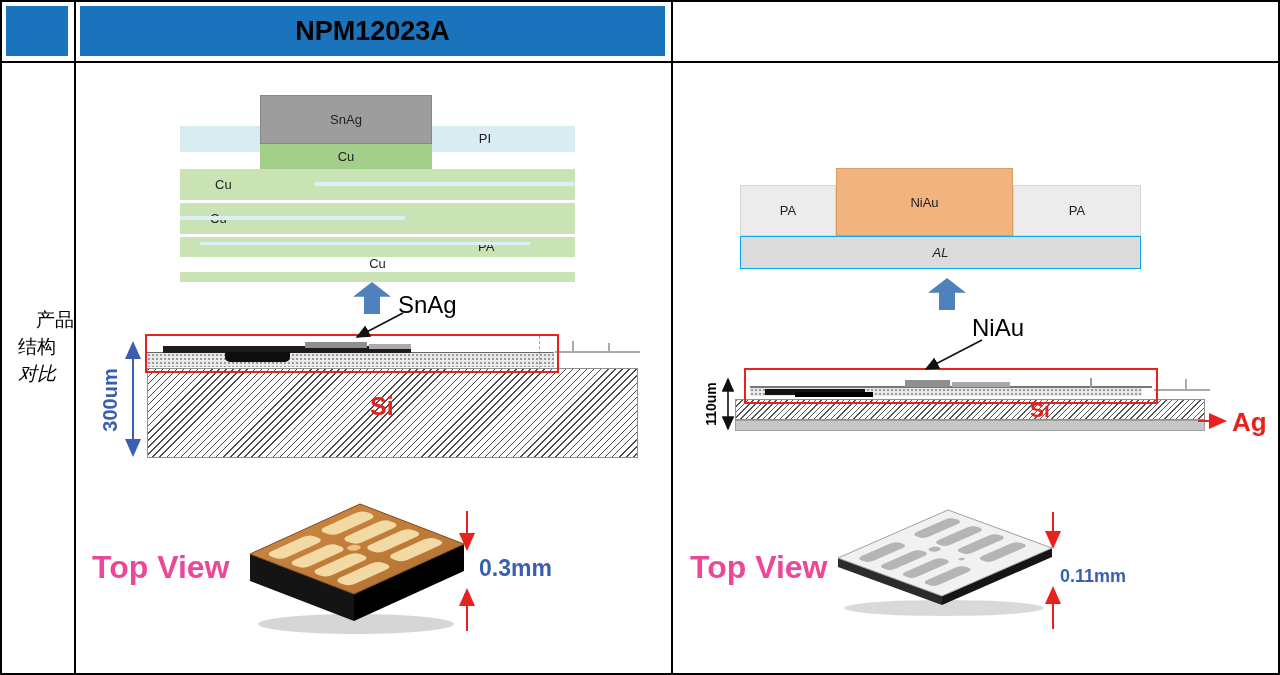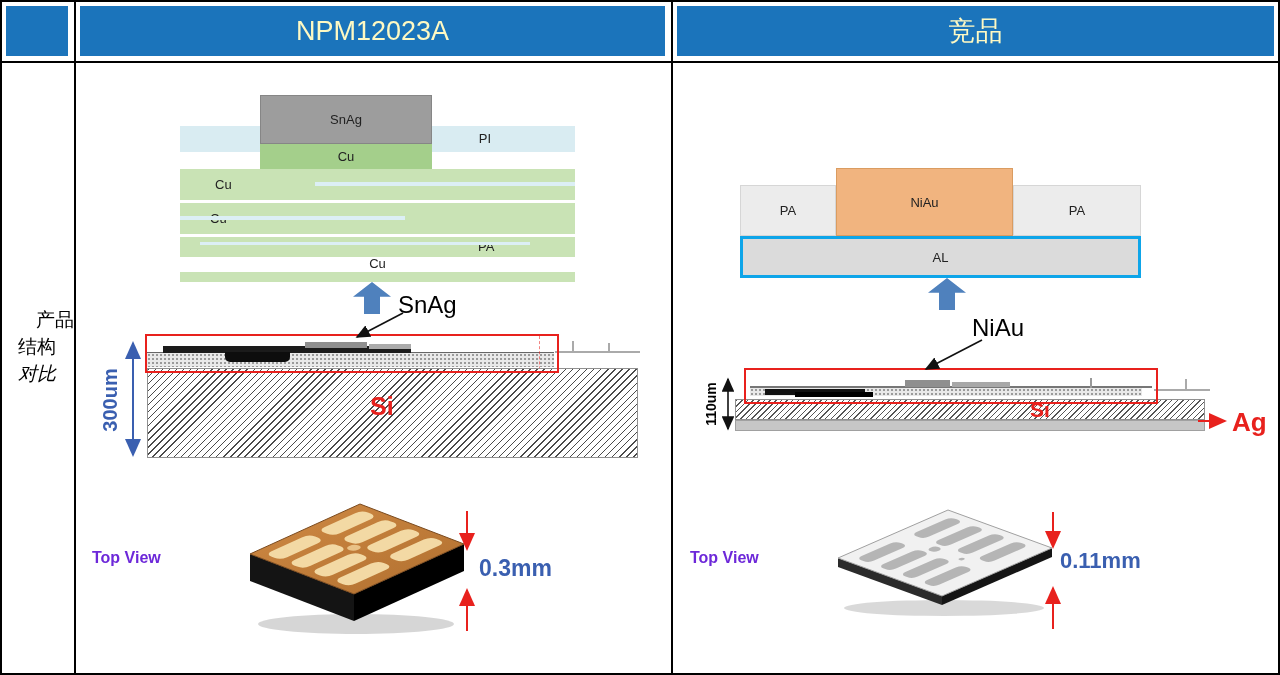--- a/index.html
+++ b/index.html
@@ -1,51 +1,50 @@
 <!DOCTYPE html>
 <html style="--header_blue: #1B74BB; --accent_blue: #4F81BD; --dim_blue: #3A5FB0; --red: #E8211D; --green_light: #C9E3B5; --green_mid: #A4CF8B; --pi_blue: #D9ECF2; --snag_gray: #9D9D9D; --niau_orange: #F1B47F; --pa_gray: #ECECEC; --al_gray: #DBDBDB;"><head>
 <meta charset="utf-8">
 <style>
   html,body{margin:0;padding:0;background:#fff;font-family:"Liberation Sans","DejaVu Sans",sans-serif;}
   .canvas{position:relative;width:1280px;height:675px;background:#fff;box-shadow:inset 0 0 0 2px #000;overflow:hidden;}
   .abs{position:absolute;}
   .flexc{display:flex;align-items:center;justify-content:center;}
   .gridline{position:absolute;background:#000;}
-  .hcell{position:absolute;background:var(--header_blue,#1B74BB);color:#fef9c3;font-weight:normal;font-size:27px;display:flex;align-items:center;justify-content:center;}
+  .hcell{position:absolute;background:var(--header_blue,#1B74BB);color:#000000;font-weight:bold;font-size:27px;display:flex;align-items:center;justify-content:center;}
   .sidebar-label{position:absolute;left:0;top:306px;width:74px;text-align:center;font-size:19px;line-height:27px;color:#000;}
   .layer{position:absolute;}
   .layer-label{font-size:13px;color:#222;}
   .green{background:var(--green_light,#C9E3B5);}
   .lstrip{position:absolute;background:#DCEFF5;}
   .block-arrow{position:absolute;width:38px;height:32px;background:var(--accent_blue,#4F81BD);
     clip-path:polygon(50% 0,100% 46%,71% 46%,71% 100%,29% 100%,29% 46%,0 46%);}
   .callout{position:absolute;font-size:24px;color:#000;}
   .redbox{position:absolute;border:2px solid var(--red,#E8211D);z-index:10;}
   .hatch{background-color:#fff;background-image:repeating-linear-gradient(135deg,#4a4a4a 0,#4a4a4a 1px,transparent 1px,transparent 5px);border:1px solid #909090;}
   .hatch-fine{background-color:#fff;background-image:repeating-linear-gradient(135deg,#555 0,#555 1px,transparent 1px,transparent 4px);border:1px solid #909090;}
   .speckle{background-image:radial-gradient(#9a9a9a 1px,transparent 1px);background-size:4px 4px;background-color:#e9e9e9;}
   .si-label{position:absolute;font-weight:bold;color:var(--red,#E8211D);z-index:12;}
   .dim-blue-text{position:absolute;font-weight:bold;color:var(--dim_blue,#3A5FB0);}
   .rot90{transform:translate(-50%,-50%) rotate(-90deg);white-space:nowrap;}
-  .topview{position:absolute;font-size:16px;font-weight:bold;color:#6d28d9;}
+  .topview{position:absolute;font-size:32px;font-weight:bold;color:#ec4899;}
   .annot{position:absolute;inset:0;pointer-events:none;z-index:50;}
   .dashred{position:absolute;border-left:1px dashed var(--red,#E8211D);opacity:.55;}
 </style>
 </head>
 <body>
 
 <div class="canvas">
 
   <div class="gridline" style="left:74px;top:0;width:2px;height:675px;"></div>
   <div class="gridline" style="left:671px;top:0;width:2px;height:675px;"></div>
   <div class="gridline" style="left:0;top:61px;width:1280px;height:2px;"></div>
 
   <div class="hcell" style="left:6px;top:6px;width:62px;height:50px;"></div>
   <div class="hcell" style="left:80px;top:6px;width:585px;height:50px;">NPM12023A</div>
-  <div class="hcell" style="left:677px;top:6px;width:597px;height:50px;">竞品</div>
 
   <div class="sidebar-label">
     <span style="display:block;text-align:right;">产品</span>
     <span style="display:block;">结构</span>
     <span style="display:block;font-style:italic;">对比</span>
   </div>
 
   <div class="abs" style="left:180px;top:95px;width:395px;height:187px;">
     <div class="layer" style="left:0;top:31px;width:395px;height:26px;background:var(--pi_blue,#D9ECF2);"></div>
     <div class="abs layer-label" style="left:285px;top:31px;width:40px;height:26px;line-height:26px;text-align:center;">PI</div>
@@ -113,21 +112,21 @@
       <rect x="0.54" y="0.74" width="0.40" height="0.15" rx="0.06"></rect>
       <circle cx="0.50" cy="0.47" r="0.045" fill="#E9C287"></circle>
     </g>
   </svg>
   <div class="dim-blue-text" style="left:479px;top:555px;font-size:23px;">0.3mm</div>
 
   <div class="abs" style="left:740px;top:168px;width:401px;height:101px;">
     <div class="layer flexc layer-label" style="left:0;top:17px;width:96px;height:51px;background:var(--pa_gray,#ECECEC);border:1px solid #d6d6d6;box-sizing:border-box;">PA</div>
     <div class="layer flexc layer-label" style="left:273px;top:17px;width:128px;height:51px;background:var(--pa_gray,#ECECEC);border:1px solid #d6d6d6;box-sizing:border-box;">PA</div>
     <div class="layer flexc layer-label" style="left:96px;top:0;width:177px;height:68px;background:var(--niau_orange,#F1B47F);border:1px solid #DA9C61;box-sizing:border-box;">NiAu</div>
-    <div class="layer flexc layer-label" style="left:0;top:68px;width:401px;height:42px;background:var(--al_gray,#DBDBDB);border:3px solid #0ea5e9;box-sizing:border-box;">AL</div>
+    <div class="layer flexc layer-label" style="left:0;top:68px;width:401px;height:33px;background:var(--al_gray,#DBDBDB);border:1px solid #0ea5e9;box-sizing:border-box;font-style:italic;">AL</div>
   </div>
 
   <div class="block-arrow" style="left:928px;top:278px;"></div>
   <div class="callout" style="left:972px;top:314px;">NiAu</div>
 
   <div class="abs" style="left:750px;top:374px;width:402px;height:24px;background:#fff;">
     <div class="abs" style="left:0;top:12px;width:402px;height:2px;background:#777;"></div>
     <div class="abs speckle" style="left:0;top:14px;width:392px;height:8px;"></div>
     <div class="abs" style="left:15px;top:15px;width:100px;height:6px;background:#111;"></div>
     <div class="abs" style="left:45px;top:18px;width:78px;height:5px;background:#000;"></div>
@@ -157,21 +156,21 @@
       <rect x="0.07" y="0.52" width="0.36" height="0.12" rx="0.05"></rect>
       <rect x="0.07" y="0.73" width="0.36" height="0.12" rx="0.05"></rect>
       <rect x="0.57" y="0.10" width="0.36" height="0.12" rx="0.05"></rect>
       <rect x="0.57" y="0.31" width="0.36" height="0.12" rx="0.05"></rect>
       <rect x="0.57" y="0.52" width="0.36" height="0.12" rx="0.05"></rect>
       <rect x="0.57" y="0.73" width="0.36" height="0.12" rx="0.05"></rect>
       <circle cx="0.50" cy="0.40" r="0.04"></circle>
       <circle cx="0.50" cy="0.66" r="0.02"></circle>
     </g>
   </svg>
-  <div class="dim-blue-text" style="left:1060px;top:548px;font-size:22px;">0.11mm</div>
+  <div class="dim-blue-text" style="left:1060px;top:566px;font-size:18px;">0.11mm</div>
 
   <svg class="annot" width="1280" height="675" viewBox="0 0 1280 675">
     <defs>
       <marker id="mred" markerWidth="9" markerHeight="8" refX="8" refY="4" orient="auto-start-reverse">
         <path d="M0,0L9,4L0,8z" fill="var(--red,#E8211D)"></path>
       </marker>
       <marker id="mblue" markerWidth="9" markerHeight="8" refX="8" refY="4" orient="auto-start-reverse">
         <path d="M0,0L9,4L0,8z" fill="var(--dim_blue,#3A5FB0)"></path>
       </marker>
       <marker id="mblack" markerWidth="9" markerHeight="8" refX="8" refY="4" orient="auto-start-reverse">

